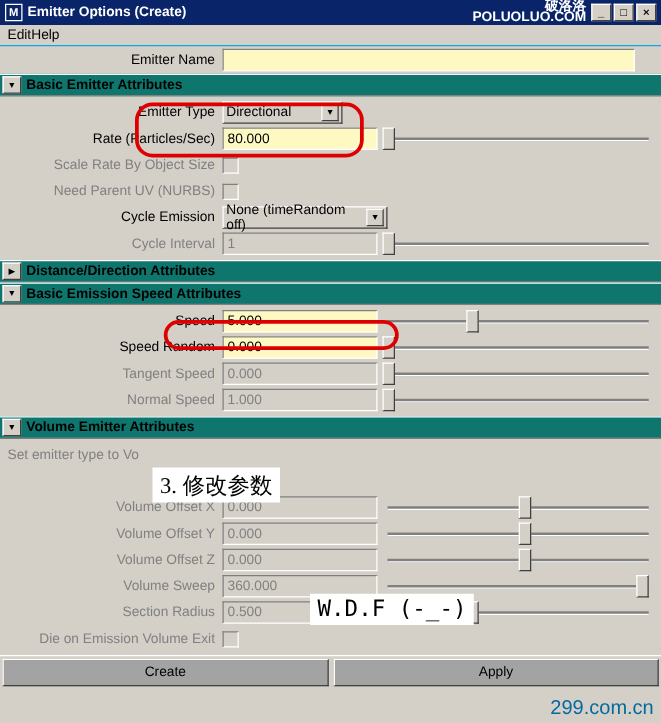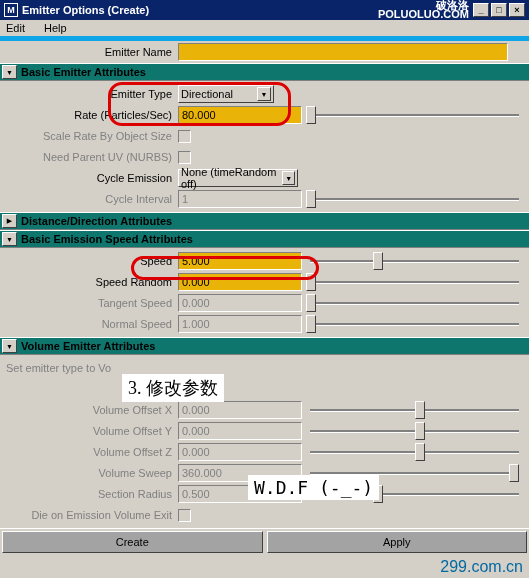--- a/index.html
+++ b/index.html
@@ -3,30 +3,30 @@
 <meta charset="utf-8">
 <style>
   * { box-sizing: border-box; margin: 0; padding: 0; font-family: Tahoma, sans-serif; font-size: 11px; }
   body { background: #d4d0c8; width: 529px; height: 578px; overflow: hidden; position: relative; }
   .titlebar { background: linear-gradient(#0a246a,#0a246a); color: #fff; height: 20px; display: flex; align-items: center; padding: 0 4px; font-weight: bold; }
   .titlebar .appicon { width: 14px; height: 14px; border: 1px solid #fff; margin-right: 4px; display: flex; align-items: center; justify-content: center; font-size: 9px; }
   .titlebar .spacer { flex: 1; }
   .titlebar .watermark { font-size: 10px; font-weight: bold; text-align: right; line-height: 9px; margin-right: 4px; }
   .titlebar .winbtns { display: flex; gap: 2px; }
   .titlebar .winbtn { width: 16px; height: 14px; background: #d4d0c8; border: 1px solid #fff; border-right-color: #404040; border-bottom-color: #404040; display: flex; align-items: center; justify-content: center; color: #000; font-weight: bold; font-size: 9px; }
-  .menubar { display: flex; padding: 2px 6px; gap: 19px; border-bottom: 5px solid #0ea5e9; align-items: flex-end; }
+  .menubar { display: flex; padding: 2px 6px; gap: 0; border-bottom: 1px solid #0ea5e9; align-items: flex-end; }
   .menubar span { cursor: default; }
   .content { padding: 0; }
   .row { display: flex; align-items: center; height: 20px; margin: 1px 0; }
   .lbl { width: 178px; text-align: right; padding-right: 6px; color: #000; }
   .lbl.dim { color: #808080; }
-  .txt { width: 124px; height: 18px; background: #eab308; border: 1px solid #808080; border-right-color: #fff; border-bottom-color: #fff; padding: 0 3px; line-height: 16px; }
+  .txt { width: 124px; height: 18px; background: #fef9c3; border: 1px solid #808080; border-right-color: #fff; border-bottom-color: #fff; padding: 0 3px; line-height: 16px; }
   .txt.dim { background: #d4d0c8; color: #808080; }
   .txt.wide { width: 330px; }
-  .sel { width: 120px; height: 18px; background: #d4d0c8; border: 1px solid #fff; border-right-color: #404040; border-bottom-color: #404040; display: flex; align-items: center; padding: 0 2px; }
+  .sel { width: 132px; height: 18px; background: #d4d0c8; border: 1px solid #fff; border-right-color: #404040; border-bottom-color: #404040; display: flex; align-items: center; padding: 0 2px; }
   .sel .dd { margin-left: auto; width: 14px; height: 14px; background: #d4d0c8; border: 1px solid #fff; border-right-color: #404040; border-bottom-color: #404040; display: flex; align-items: center; justify-content: center; font-size: 7px; }
   .chk { width: 13px; height: 13px; background: #fff; border: 1px solid #808080; border-right-color: #fff; border-bottom-color: #fff; }
   .chk.dim { background: #d4d0c8; }
   .slider { flex: 1; height: 3px; background: #808080; border-bottom: 1px solid #fff; margin: 0 10px 0 8px; position: relative; }
   .slider .thumb { position: absolute; width: 10px; height: 18px; background: #d4d0c8; border: 1px solid #fff; border-right-color: #404040; border-bottom-color: #404040; top: -8px; }
   .section { display: flex; align-items: center; height: 18px; border-top: 1px solid #fff; border-bottom: 1px solid #808080; padding-left: 2px; background: #0f766e; }
   .section .arrow { width: 15px; height: 14px; background: #d4d0c8; border: 1px solid #fff; border-right-color: #404040; border-bottom-color: #404040; display: flex; align-items: center; justify-content: center; font-size: 7px; margin-right: 4px; }
   .section .title { font-weight: bold; }
   .body { padding: 2px 0; }
   .redbox { position: absolute; border: 3px solid #d00; border-radius: 14px; pointer-events: none; }

